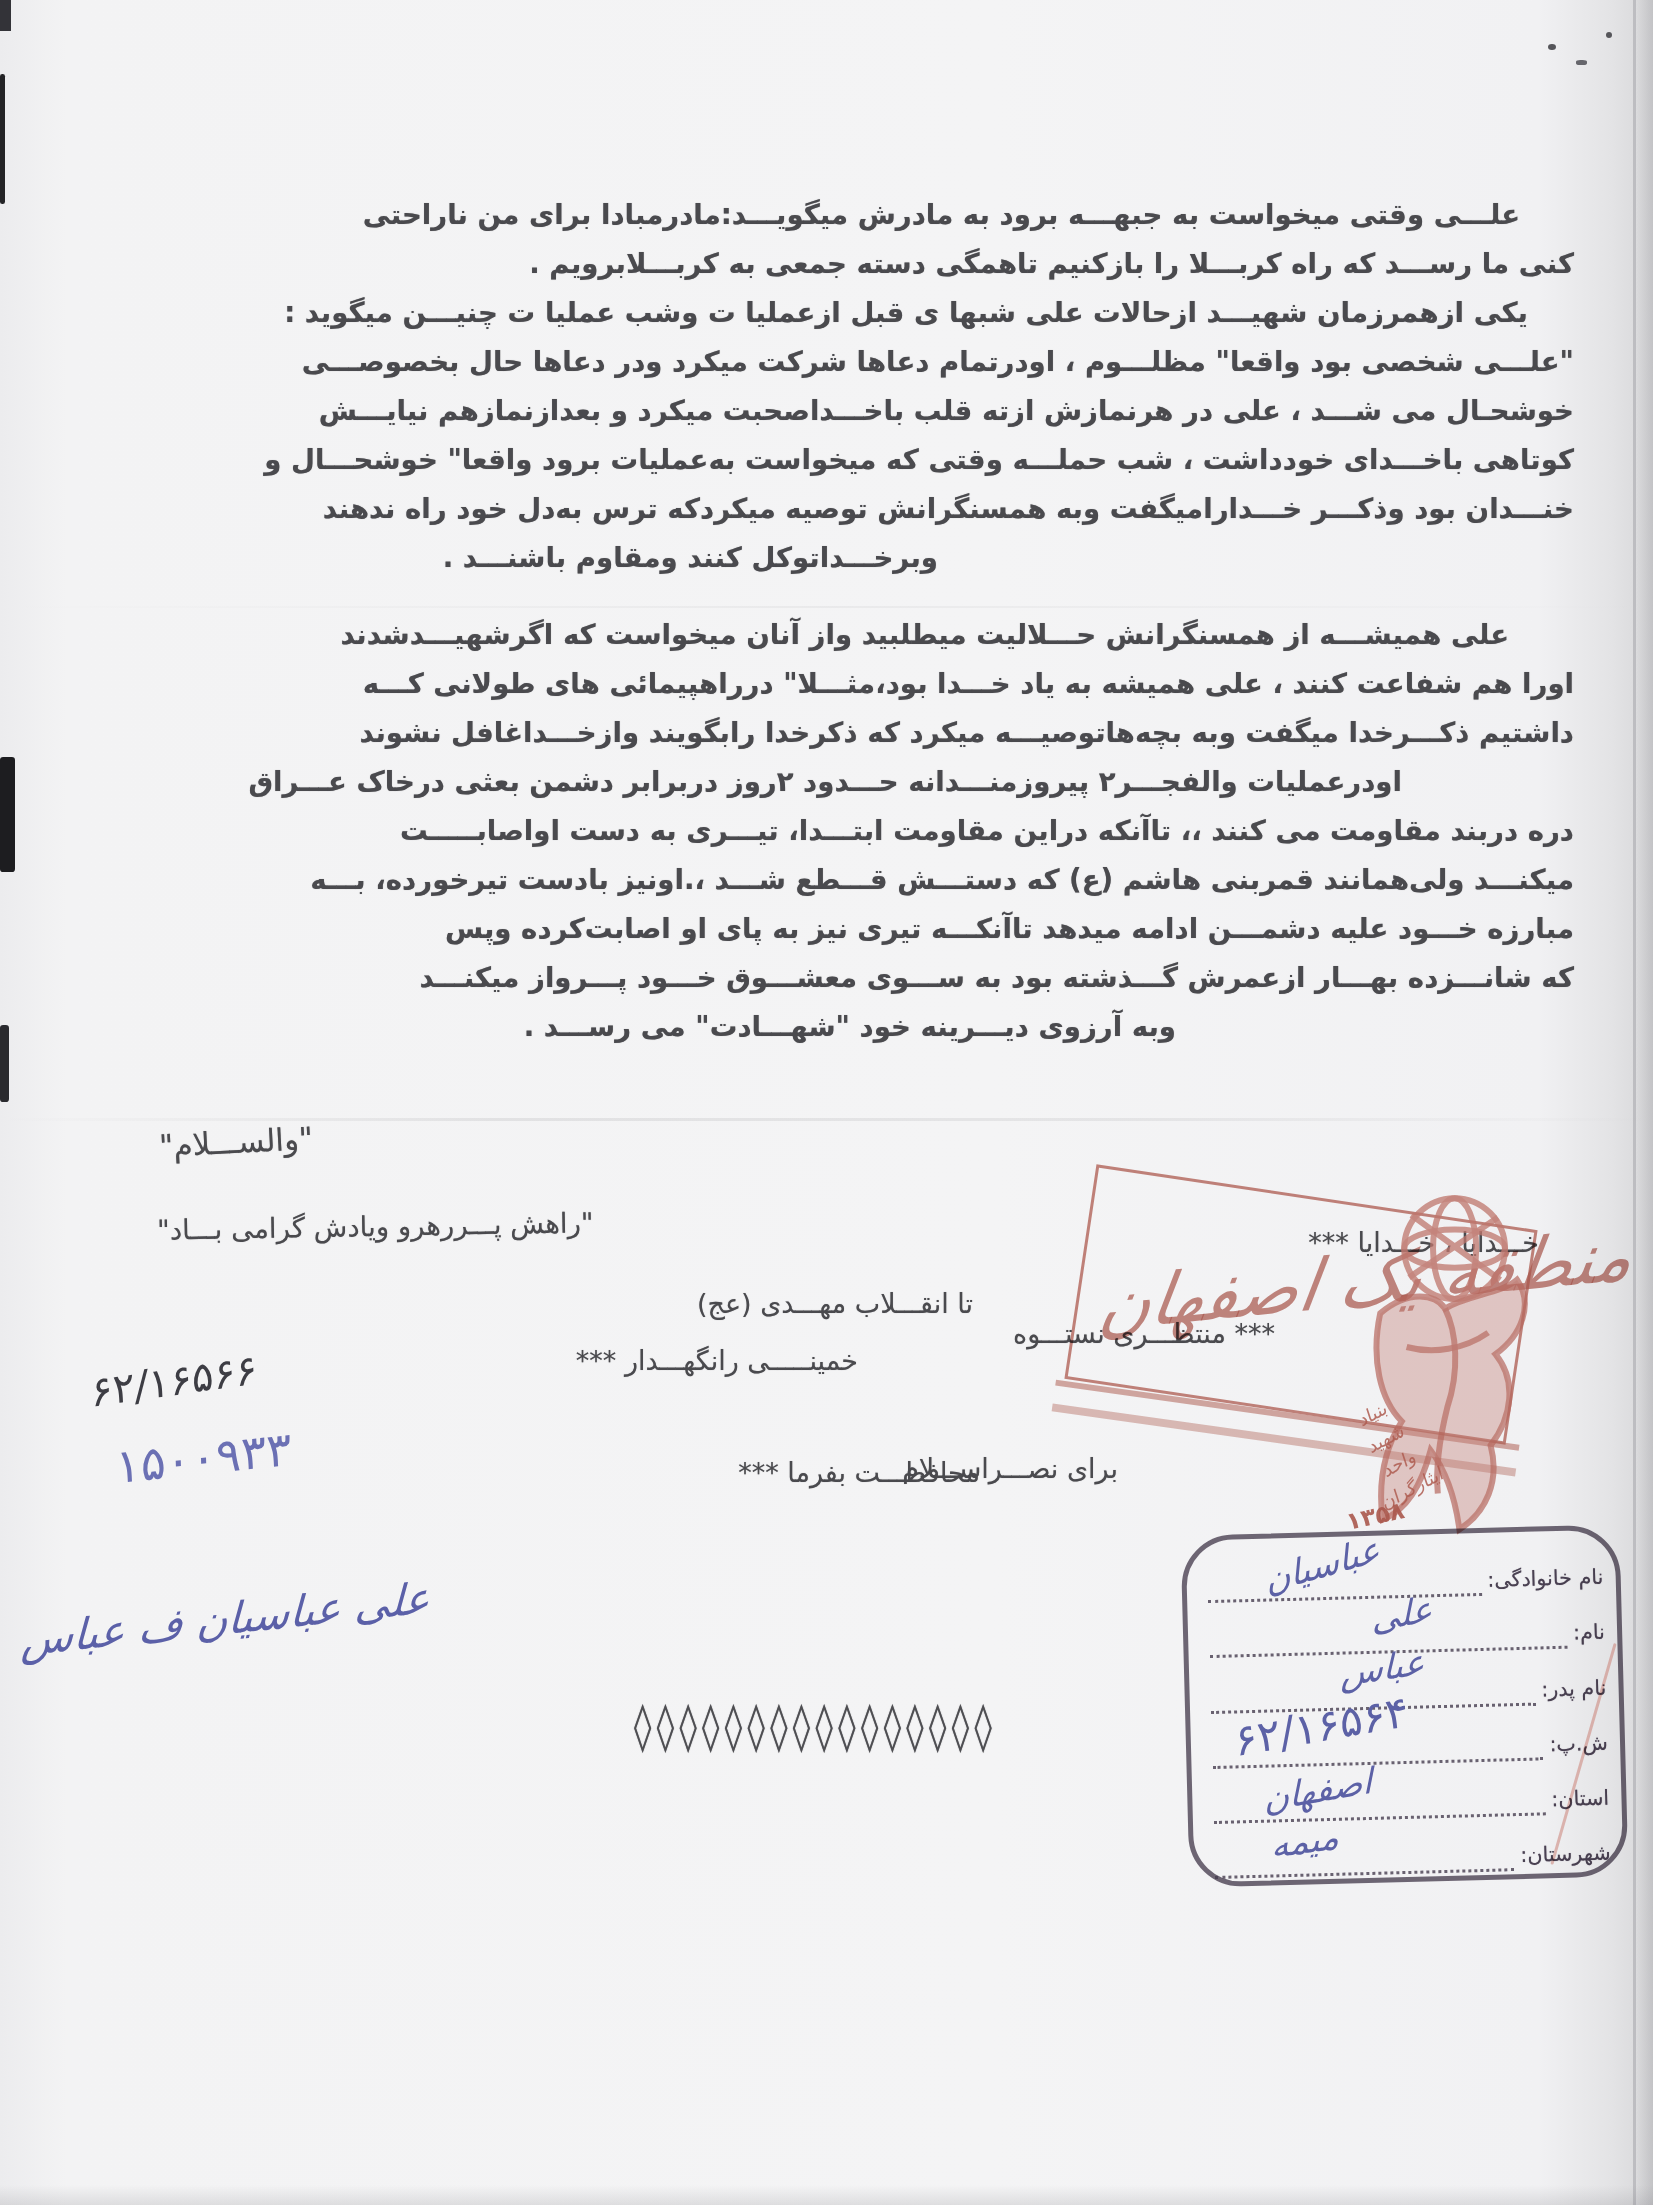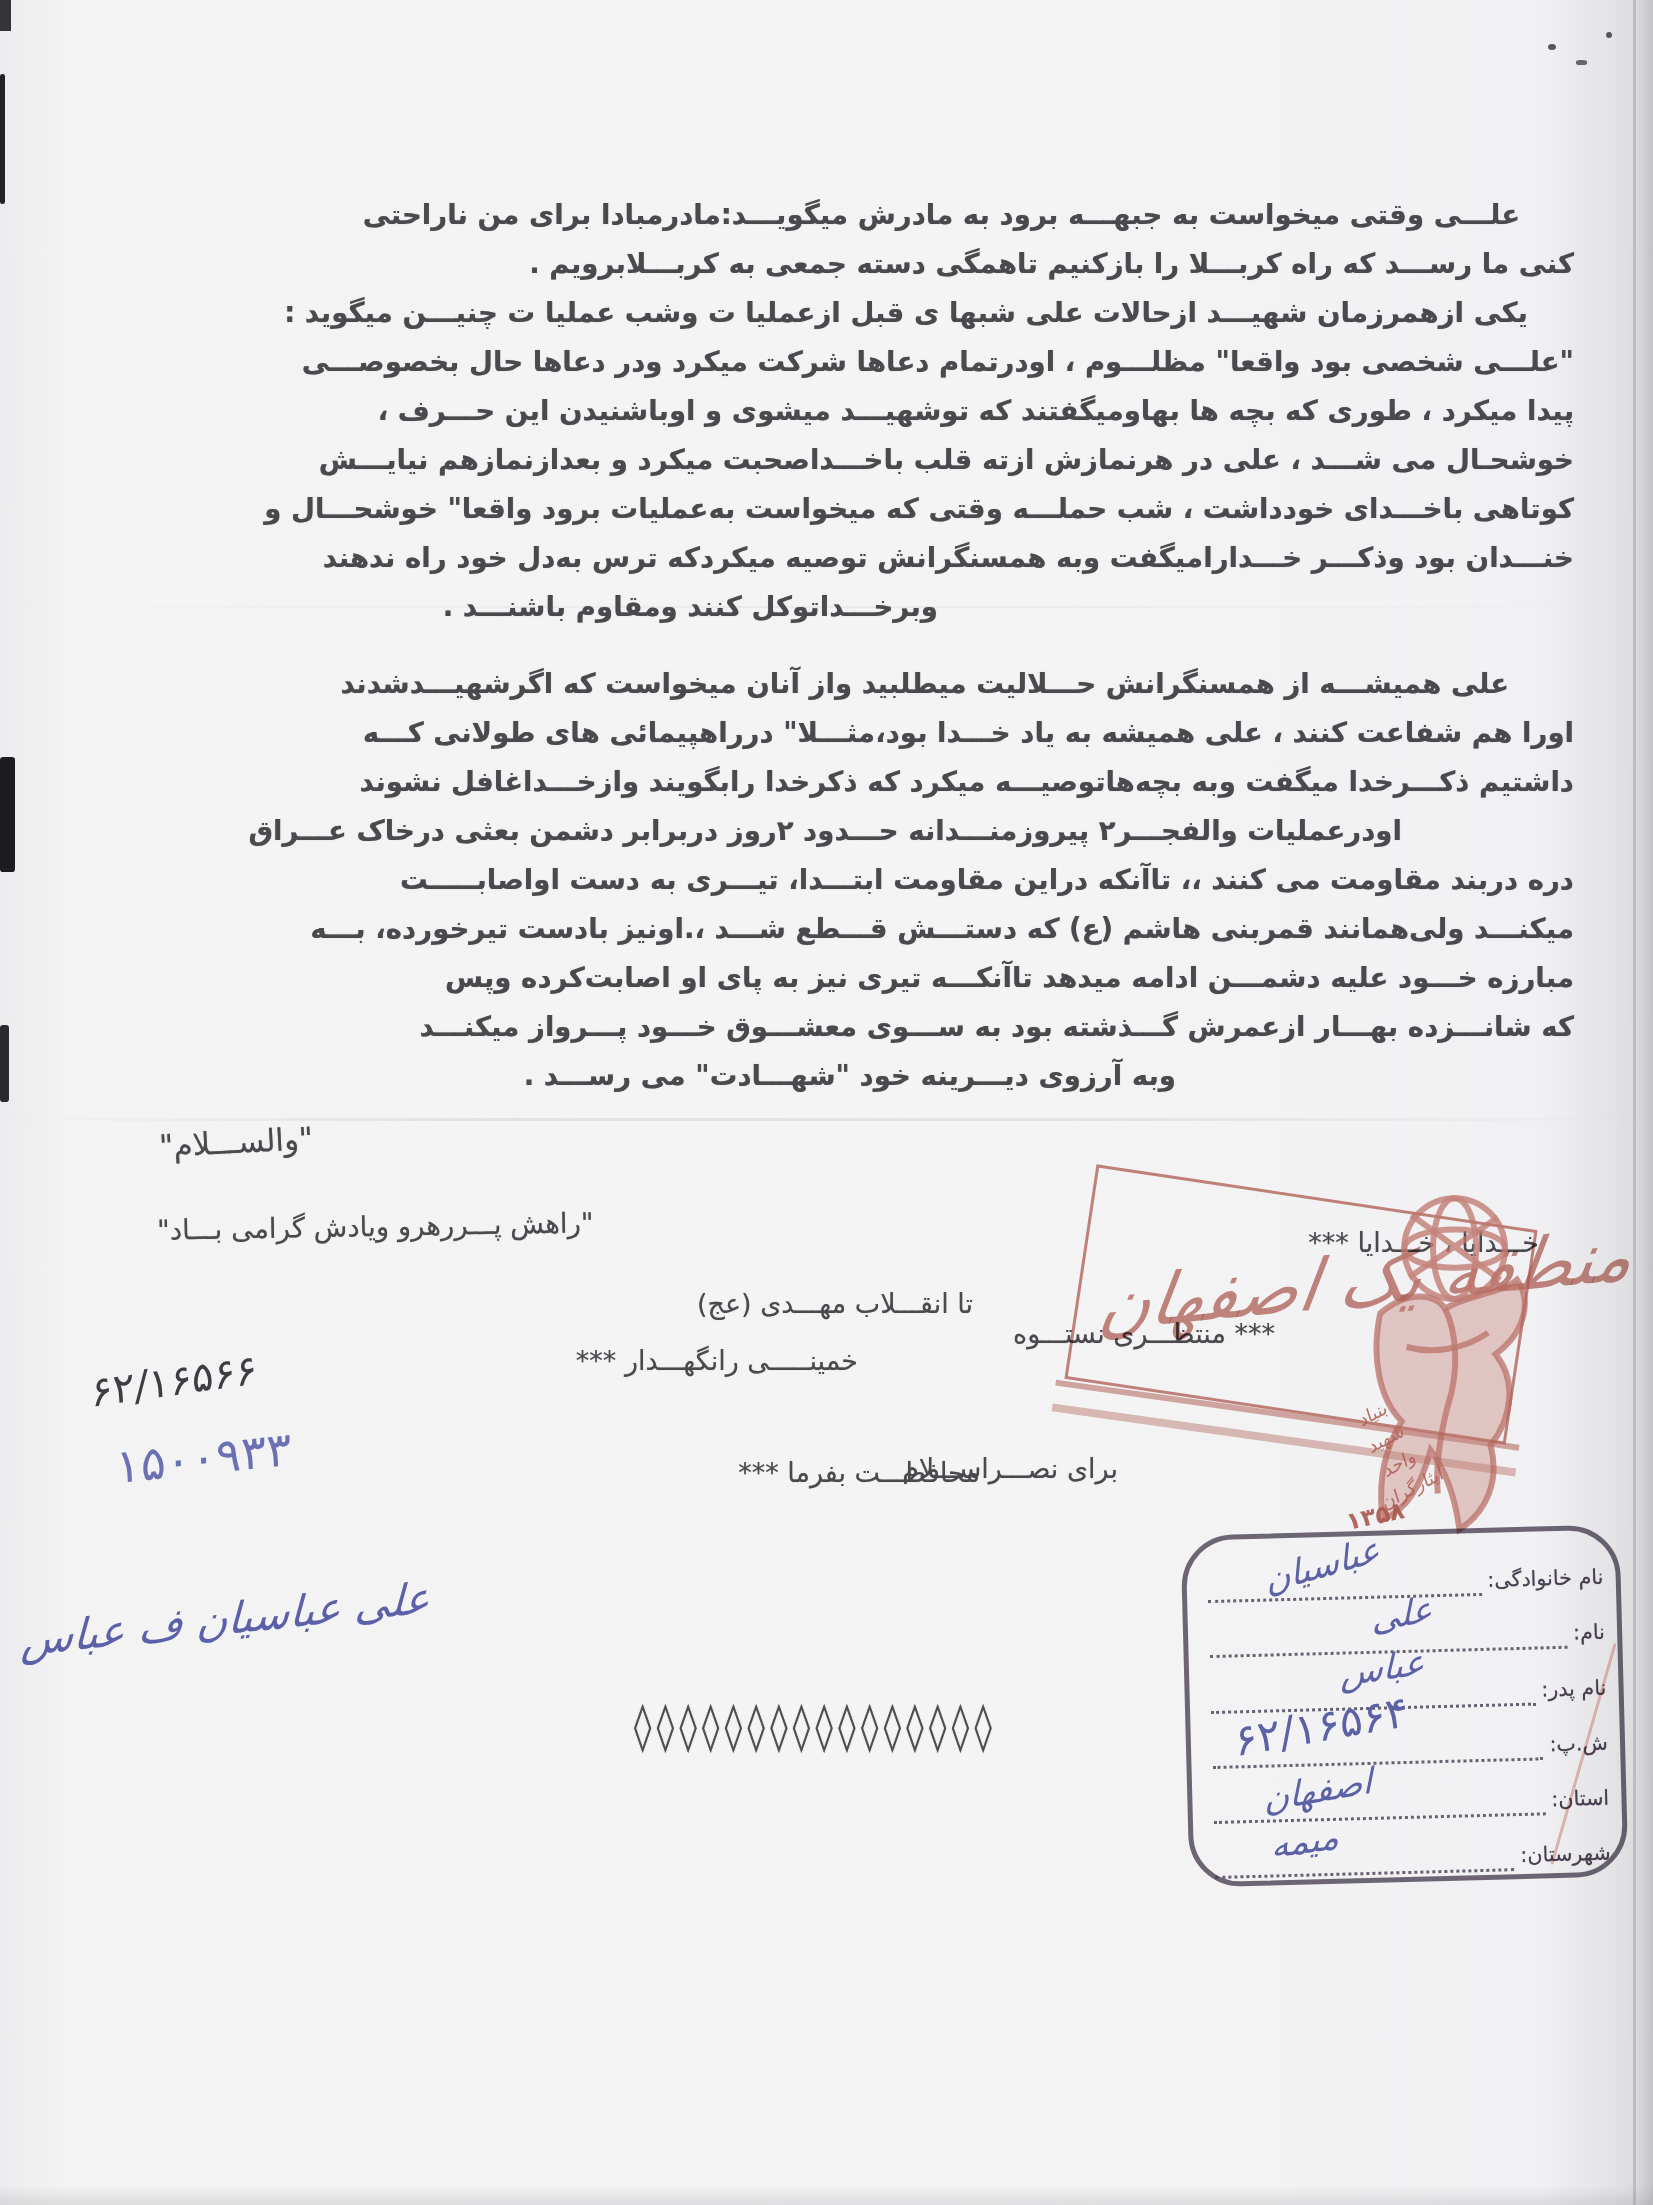--- a/index.html
+++ b/index.html
@@ -113,21 +113,20 @@
 </head>
 <body>
 
 <div class="paper">
 
   <div class="body-block">
     <div class="tline typed ind70">علـــی وقتی میخواست به جبهـــه برود به  مادرش میگویـــد:مادرمبادا  برای من ناراحتی</div>
     <div class="tline typed">کنی ما رســـد که  راه کربـــلا  را بازکنیم  تاهمگی دسته  جمعی به  کربـــلابرویم .</div>
     <div class="tline typed ind60">یکی ازهمرزمان شهیـــد  ازحالات علی  شبها ی قبل ازعملیا ت وشب عملیا ت چنیـــن میگوید :</div>
     <div class="tline typed">"علـــی شخصی بود واقعا" مظلـــوم ، اودرتمام دعاها شرکت میکرد ودر دعاها حال بخصوصـــی</div>
-    <div class="tline typed">پیدا میکرد ، طوری که بچه ها بهاومیگفتند که توشهیـــد میشوی و اوباشنیدن این حـــرف ،</div>
     <div class="tline typed">خوشحـال می شـــد ، علی در هرنمازش ازته قلب باخـــداصحبت میکرد و بعدازنمازهم نیایـــش</div>
     <div class="tline typed">کوتاهی باخـــدای خودداشت ، شب حملـــه وقتی که میخواست به‌عملیات برود واقعا" خوشحـــال و</div>
     <div class="tline typed">خنـــدان بود وذکـــر خـــدارامیگفت وبه همسنگرانش توصیه میکردکه ترس به‌دل خود راه ندهند</div>
     <div class="tline typed short9">وبرخـــداتوکل کنند ومقاوم باشنـــد .</div>
     <div class="tline typed ind85">علی همیشـــه از همسنگرانش حـــلالیت میطلبید واز آنان میخواست که اگرشهیـــدشدند</div>
     <div class="tline typed">اورا هم شفاعت کنند ، علی همیشه به یاد خـــدا بود،مثـــلا" درراهپیمائی های طولانی کـــه</div>
     <div class="tline typed">داشتیم ذکـــرخدا میگفت وبه بچه‌هاتوصیـــه میکرد که ذکرخدا رابگویند وازخـــداغافل نشوند</div>
     <div class="tline typed ind225">اودرعملیات والفجـــر۲ پیروزمنـــدانه حـــدود ۲روز دربرابر دشمن بعثی درخاک عـــراق</div>
     <div class="tline typed">دره دربند مقاومت می کنند ،، تاآنکه  دراین  مقاومت ابتـــدا، تیـــری به  دست اواصابـــــت</div>
     <div class="tline typed">میکنـــد ولی‌همانند قمربنی هاشم (ع) که دستـــش قـــطع شـــد ،.اونیز بادست تیرخورده، بـــه</div>

